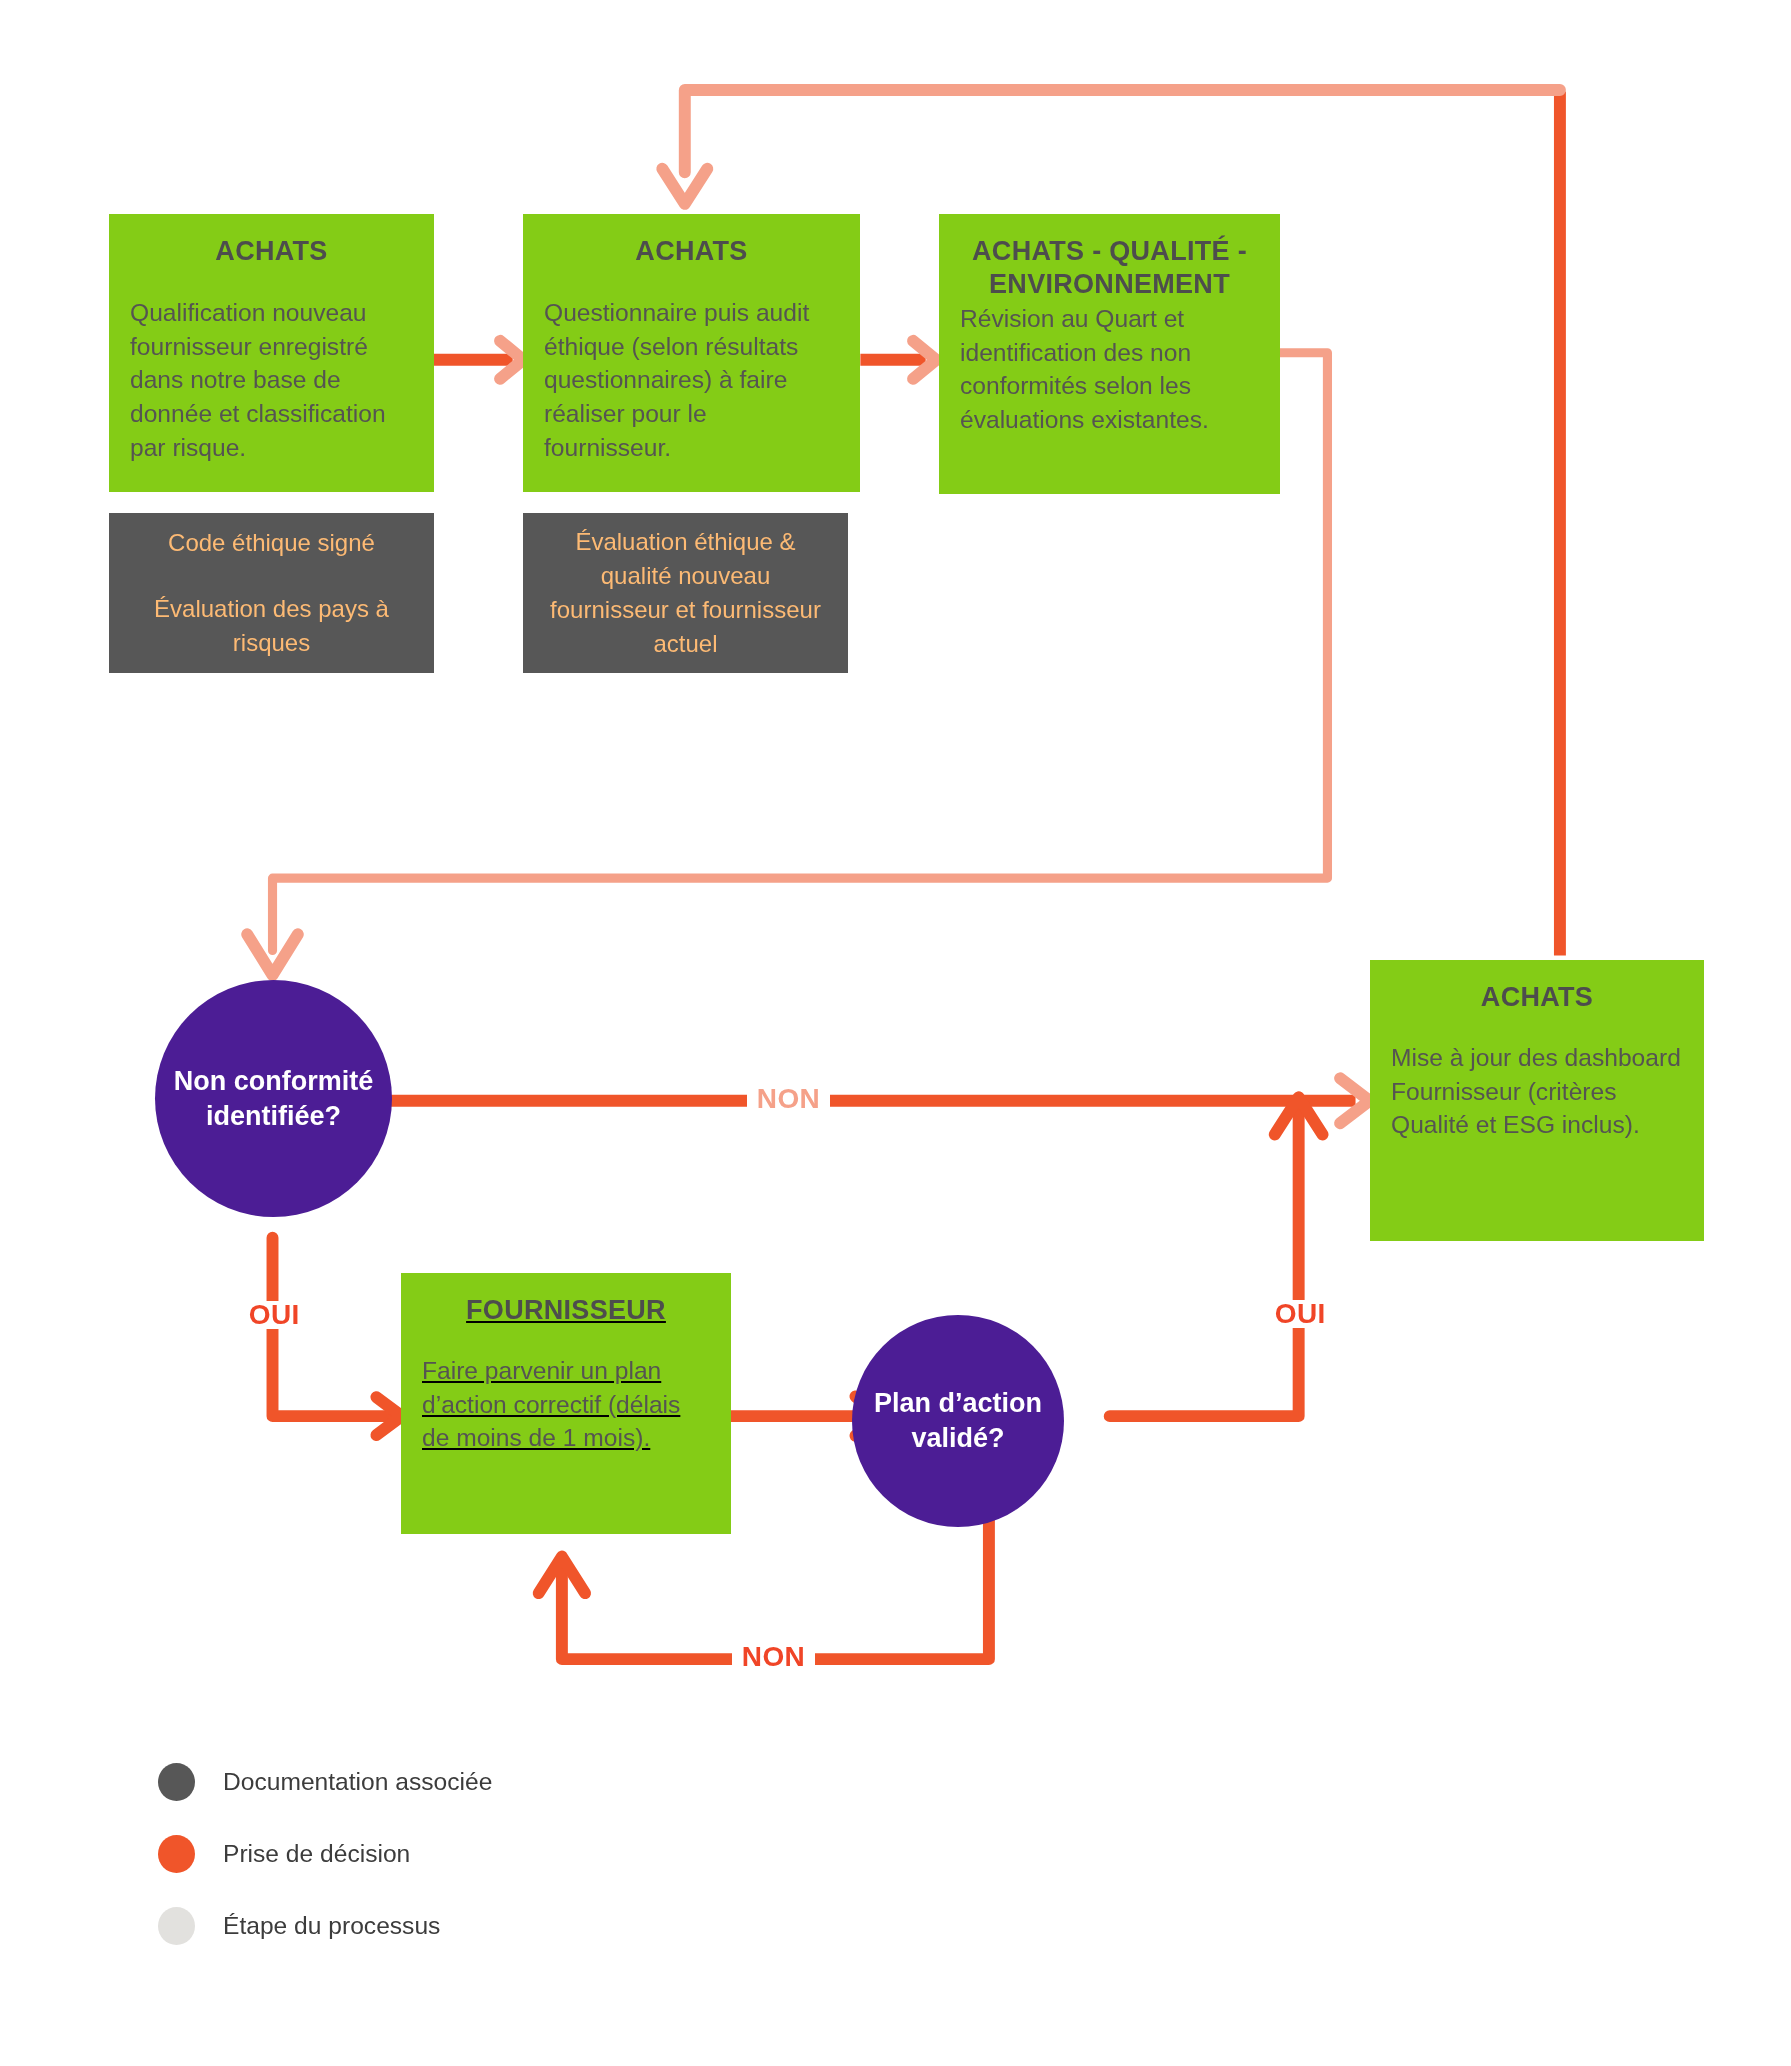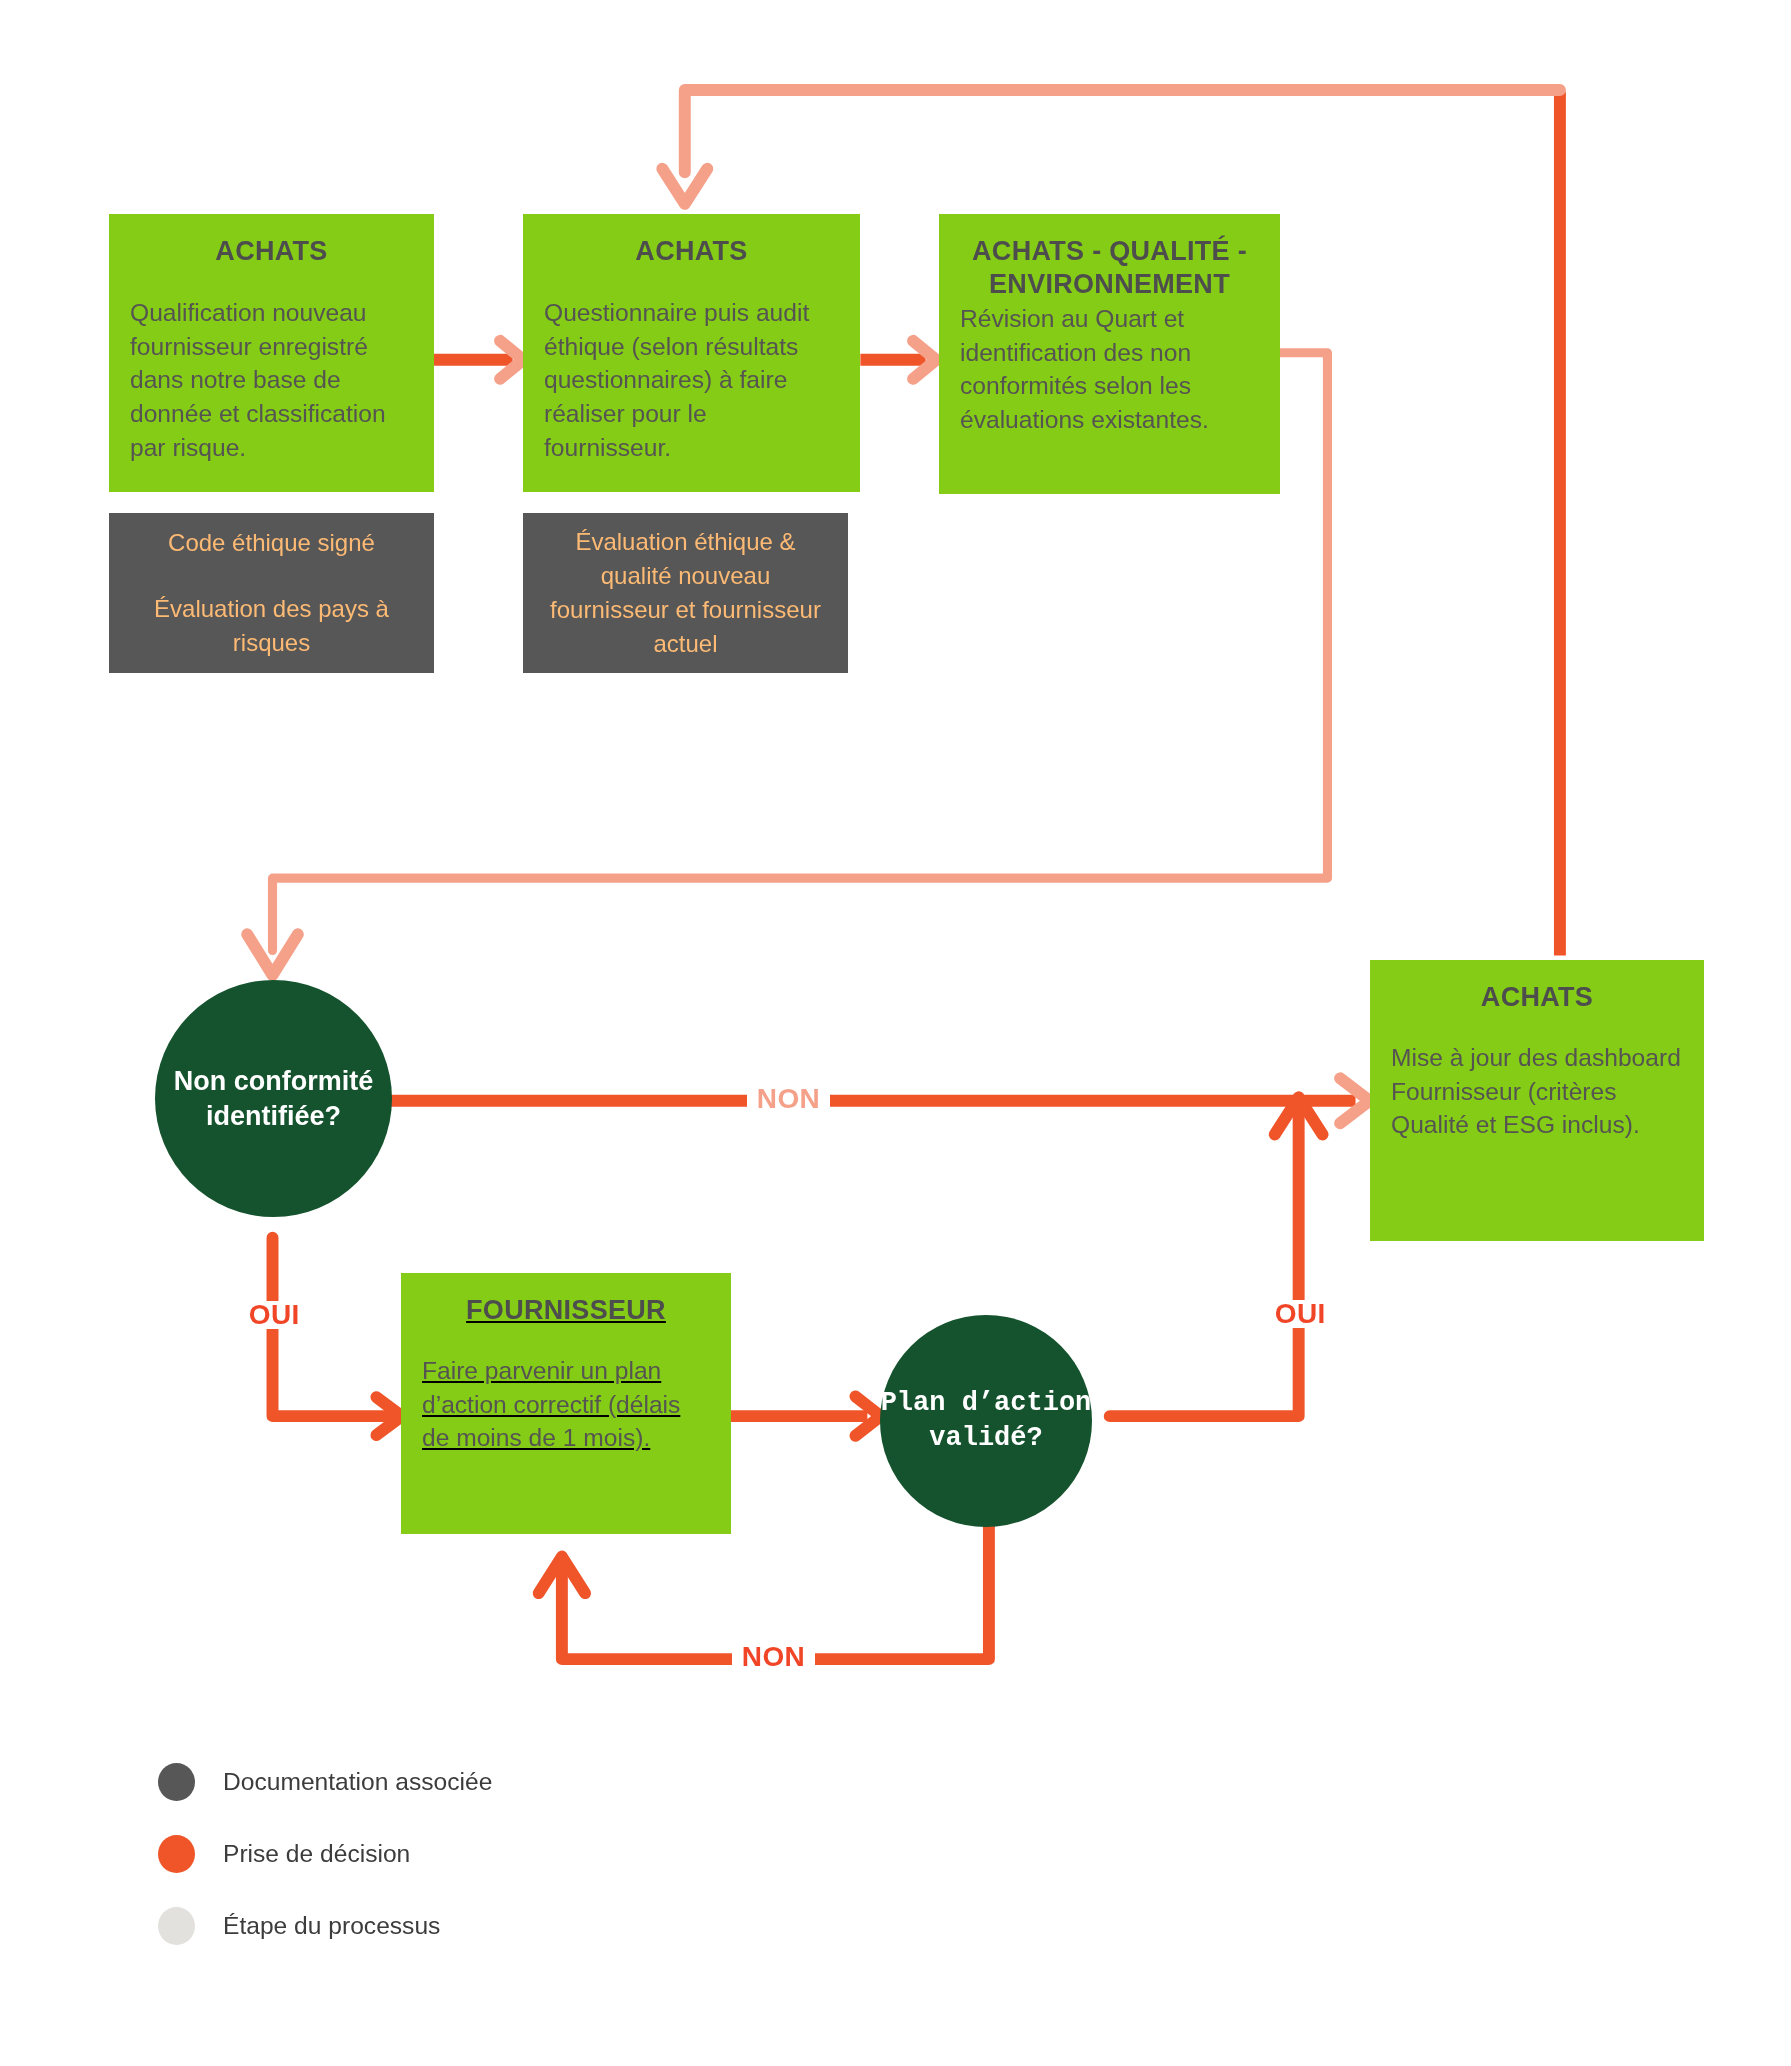--- a/index.html
+++ b/index.html
@@ -47,21 +47,21 @@
     justify-content: center;
     padding: 12.6px 15.5px;
   }
   .dbox .dline { display: block; }
   .dbox .dgap { height: 34px; }
 
   
   .circle {
     position: absolute;
     border-radius: 50%;
-    background: #14532d;
+    background: #4c1d95;
     color: #ffffff;
     font-size: 27px;
     font-weight: bold;
     line-height: 1.28;
     display: flex;
     align-items: center;
     justify-content: center;
     text-align: center;
   }
 
@@ -178,21 +178,21 @@
   </div>
 
   <div class="dbox" style="left:523px; top:513px; width:325px; height:160px;">
     <span class="dline">Évaluation éthique &amp; qualité nouveau fournisseur et fournisseur actuel</span>
   </div>
 
   <div class="circle" style="left:155px; top:980px; width:237px; height:237px;">
     <span>Non conformité identifiée?</span>
   </div>
 
-  <div class="circle" style="left:880px; top:1315px; width:212px; height:212px;font-family:Liberation Mono, monospace;">
+  <div class="circle" style="left:852px; top:1315px; width:212px; height:212px;">
     <span>Plan d’action validé?</span>
   </div>
 
   <div class="alabel pale" style="left:747px; top:1085px;">NON</div>
 
   <div class="alabel solid" style="left:239px; top:1301px;">OUI</div>
 
   <div class="alabel solid" style="left:1265px; top:1300px;">OUI</div>
 
   <div class="alabel solid" style="left:732px; top:1643px;">NON</div>

